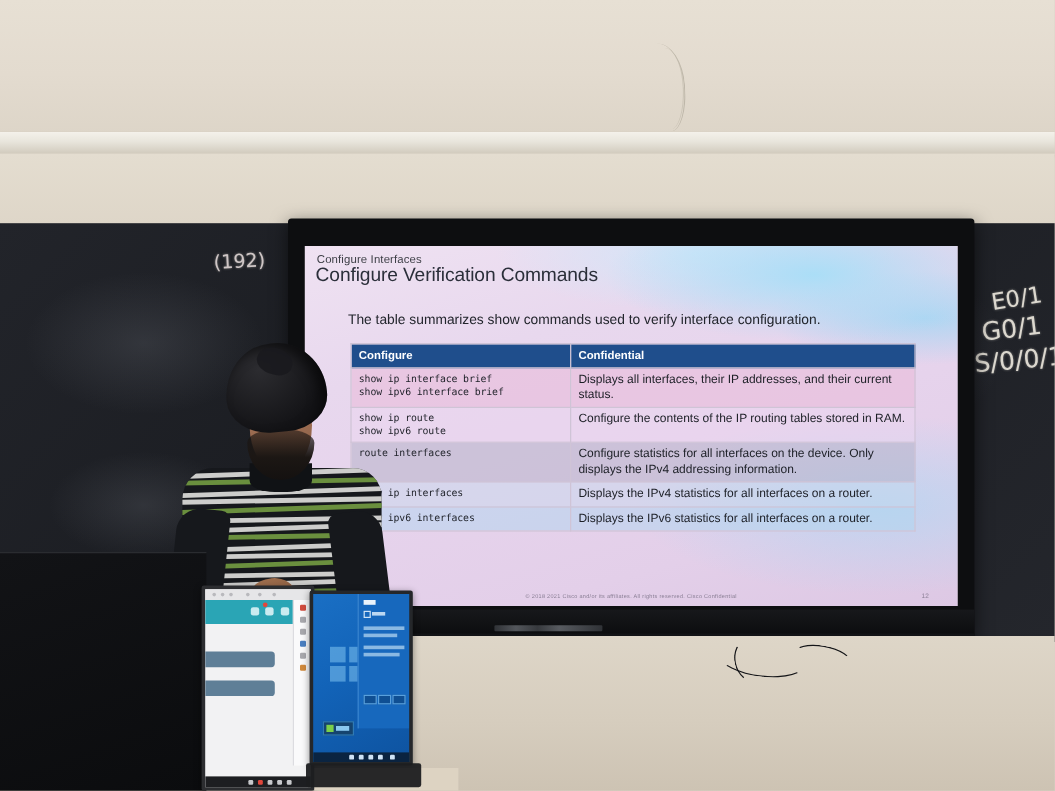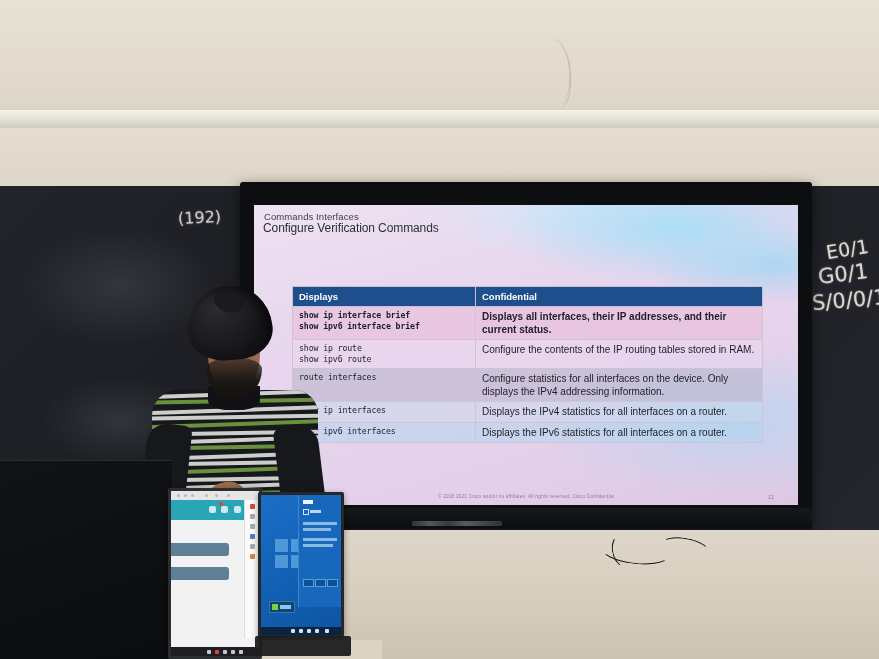--- a/index.html
+++ b/index.html
@@ -98,21 +98,21 @@
       radial-gradient(ellipse 240px 70px at 60% 2%, rgba(205,232,250,.8) 0%, rgba(205,232,250,0) 70%),
       radial-gradient(ellipse 300px 110px at 88% 72%, rgba(160,216,245,.55) 0%, rgba(160,216,245,0) 68%),
       linear-gradient(165deg,#efe2f2 0%,#e8d8ee 28%,#e6d3ec 55%,#e3cfe9 78%,#ddc8e4 100%);
   }
   .slide-eyebrow{
     position:absolute;left:10px;top:6px;
     font-size:9.5px;color:#3d3f46;letter-spacing:.1px;
   }
   .slide-title{
     position:absolute;left:9px;top:16px;
-    font-size:12px;color:#2b2f3a;letter-spacing:-.1px;
+    font-size:16px;color:#2b2f3a;letter-spacing:-.1px;
   }
   .slide-lead{
     position:absolute;left:36px;top:56px;
     font-size:11.5px;color:#22252c;
   }
   .tbl{
     position:absolute;left:38px;top:81px;width:470px;
     border-collapse:collapse;table-layout:fixed;
   }
   .tbl th{
@@ -123,21 +123,21 @@
   .tbl td{
     font-size:10px;color:#1c1f26;padding:3px 6px;vertical-align:top;
     border:.5px solid #cfc4d6;line-height:1.32;
   }
   .tbl td.cmd{
     font-family:"DejaVu Sans Mono", monospace;
     font-size:8.2px;white-space:pre;letter-spacing:-.1px;
   }
   .col-cmd{width:183px;}
   .col-desc{width:287px;}
-  .r0{background:rgba(233,186,216,.55);font-weight:bold;}
+  .r0{background:rgba(233,186,216,.55);}
   .r1{background:rgba(236,214,240,.5);padding-left:24px;}
   .r2{background:rgba(178,176,198,.5);}
   .r3{background:rgba(196,218,238,.45);}
   .r4{background:rgba(176,214,240,.5);}
   .slide-footer{
     position:absolute;left:0;right:0;bottom:6px;
     text-align:center;font-size:4.6px;color:#8a7f95;
     letter-spacing:.25px;
   }
   .slide-pageno{
@@ -278,31 +278,32 @@
   </div>
   <div class="chalk-text" id="chalk-192">(192)</div>
   <div class="chalk-text" id="chalk-e01">E0/1</div>
   <div class="chalk-text" id="chalk-g01">G0/1</div>
   <div class="chalk-text" id="chalk-s001">S/0/0/1</div>
 
   <div class="tv">
     <div class="tv-screen">
 
       <div class="slide">
-        <div class="slide-eyebrow">Commands Interfaces</div>
+        <div class="slide-eyebrow">Configure Interfaces</div>
         <div class="slide-title">Configure Verification Commands</div>
+        <div class="slide-lead">The table summarizes show commands used to verify interface configuration.</div>
 
         <table class="tbl">
           <colgroup>
               <col class="col-cmd">
               <col class="col-desc">
             </colgroup>
           <thead>
             <tr>
-              <th>Displays</th>
+              <th>Configure</th>
               <th>Confidential</th>
             </tr>
           </thead>
           <tbody>
             <tr class="r0">
               <td class="cmd">show ip interface brief
 show ipv6 interface brief</td>
               <td>Displays all interfaces, their IP addresses, and their current status.</td>
             </tr>
             <tr class="r1">

